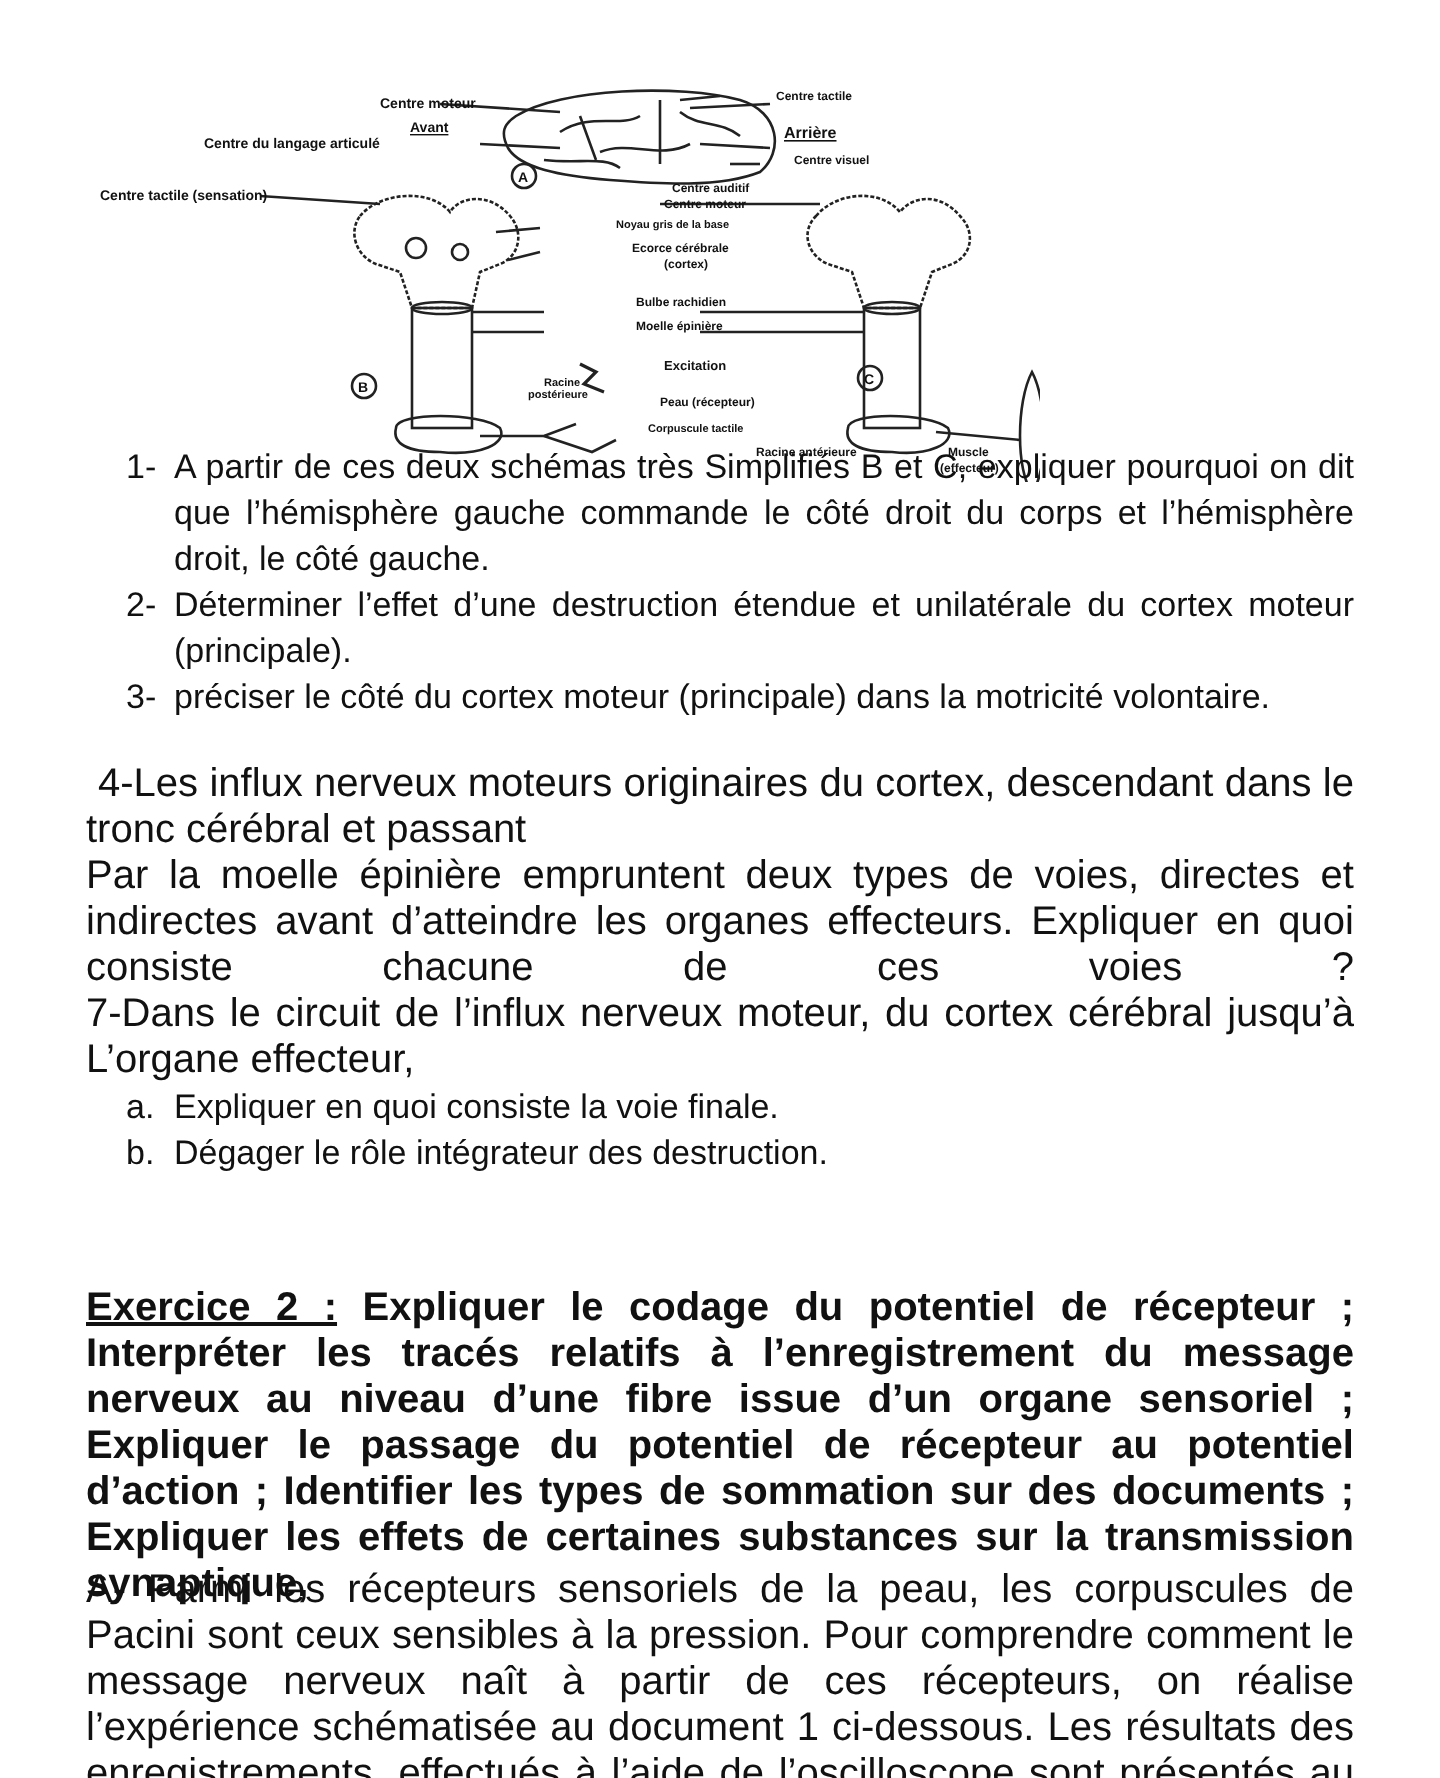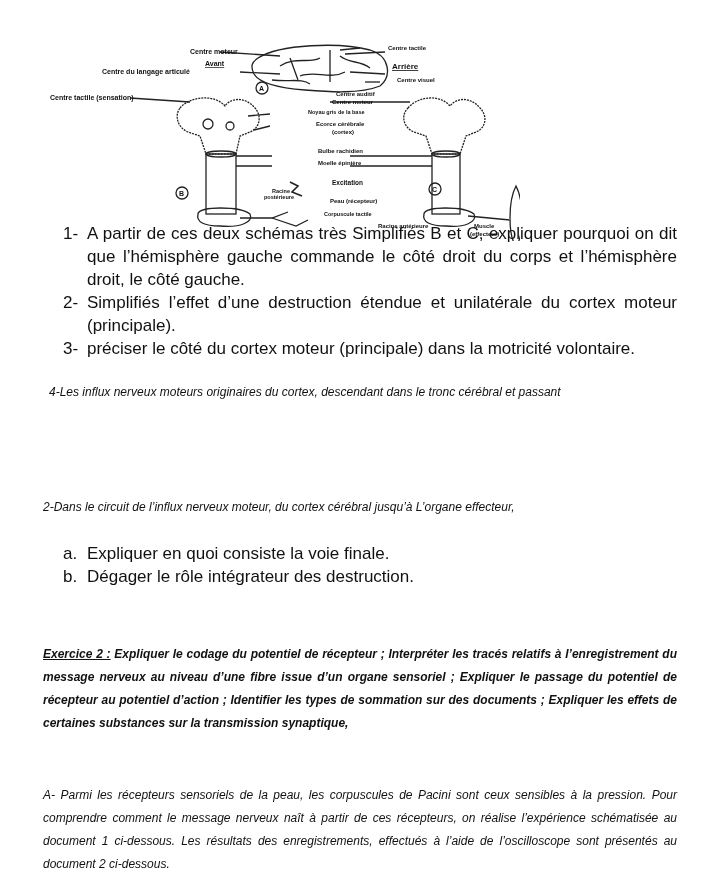--- a/index.html
+++ b/index.html
@@ -1,20 +1,20 @@
 <!DOCTYPE html>
 <html><head>
 <meta charset="utf-8">
 <style>
   html, body { margin: 0; padding: 0; background: #ffffff; }
   body { width: 720px; height: 889px; position: relative; overflow: hidden; color: #111; font-family: "Liberation Sans", sans-serif; }
   #figure { position: absolute; left: 40px; top: 0; width: 480px; height: 205px; margin-top: 36px; }
   #figure svg { width: 480px; height: 205px; display: block; }
   .lbl { font-family: "Liberation Sans", sans-serif; font-weight: bold; fill: #111; }
-  .txt { position: absolute; left: 43px; width: 634px; font-size: 12px; line-height: 23px; text-align: justify; font-style: italic; }
+  .txt { position: absolute; left: 43px; width: 634px; font-size: 20px; line-height: 23px; text-align: justify; }
   .ol { position: absolute; }
   .item { display: flex; font-size: 17px; line-height: 23px; }
   .num { flex: 0 0 auto; }
   .body { flex: 1 1 auto; text-align: justify; }
   .last-justify { text-align-last: justify; }
   .bold { font-weight: bold; }
   .u { text-decoration: underline; }
 </style>
 </head>
 <body>
@@ -99,34 +99,35 @@
 </svg>
 </div>
 
 <div class="ol" style="left:63px; top:222px; width:614px;">
   <div class="item">
     <span class="num" style="width:24px">1-</span>
     <span class="body">A partir de ces deux schémas très Simplifiés B et C, expliquer pourquoi on dit que l’hémisphère gauche commande le côté droit du corps et l’hémisphère droit, le côté gauche.</span>
   </div>
   <div class="item">
     <span class="num" style="width:24px">2-</span>
-    <span class="body">Simplifiés l’effet d’une destruction étendue et unilatérale du cortex moteur (principale).</span>
+    <span class="body">Déterminer l’effet d’une destruction étendue et unilatérale du cortex moteur (principale).</span>
   </div>
   <div class="item">
     <span class="num" style="width:24px">3-</span>
     <span class="body">préciser le côté du cortex moteur (principale) dans la motricité volontaire.</span>
   </div>
 </div>
 
 <div class="txt" style="top:381px;">
   <div style="text-indent:6px;">4-Les influx nerveux moteurs originaires du cortex, descendant dans le tronc cérébral et passant</div>
+  <div class="last-justify">Par la moelle épinière empruntent deux types de voies, directes et indirectes avant d’atteindre les organes effecteurs. Expliquer en quoi consiste chacune de ces voies ?</div>
 </div>
 
 <div class="txt" style="top:496px;">
-  <div>2-Dans le circuit de l’influx nerveux moteur, du cortex cérébral jusqu’à L’organe effecteur,</div>
+  <div>7-Dans le circuit de l’influx nerveux moteur, du cortex cérébral jusqu’à L’organe effecteur,</div>
 </div>
 <div class="ol" style="left:63px; top:542px; width:614px;">
   <div class="item">
     <span class="num" style="width:24px">a.</span>
     <span class="body">Expliquer en quoi consiste la voie finale.</span>
   </div>
   <div class="item">
     <span class="num" style="width:24px">b.</span>
     <span class="body">Dégager le rôle intégrateur des destruction.</span>
   </div>

